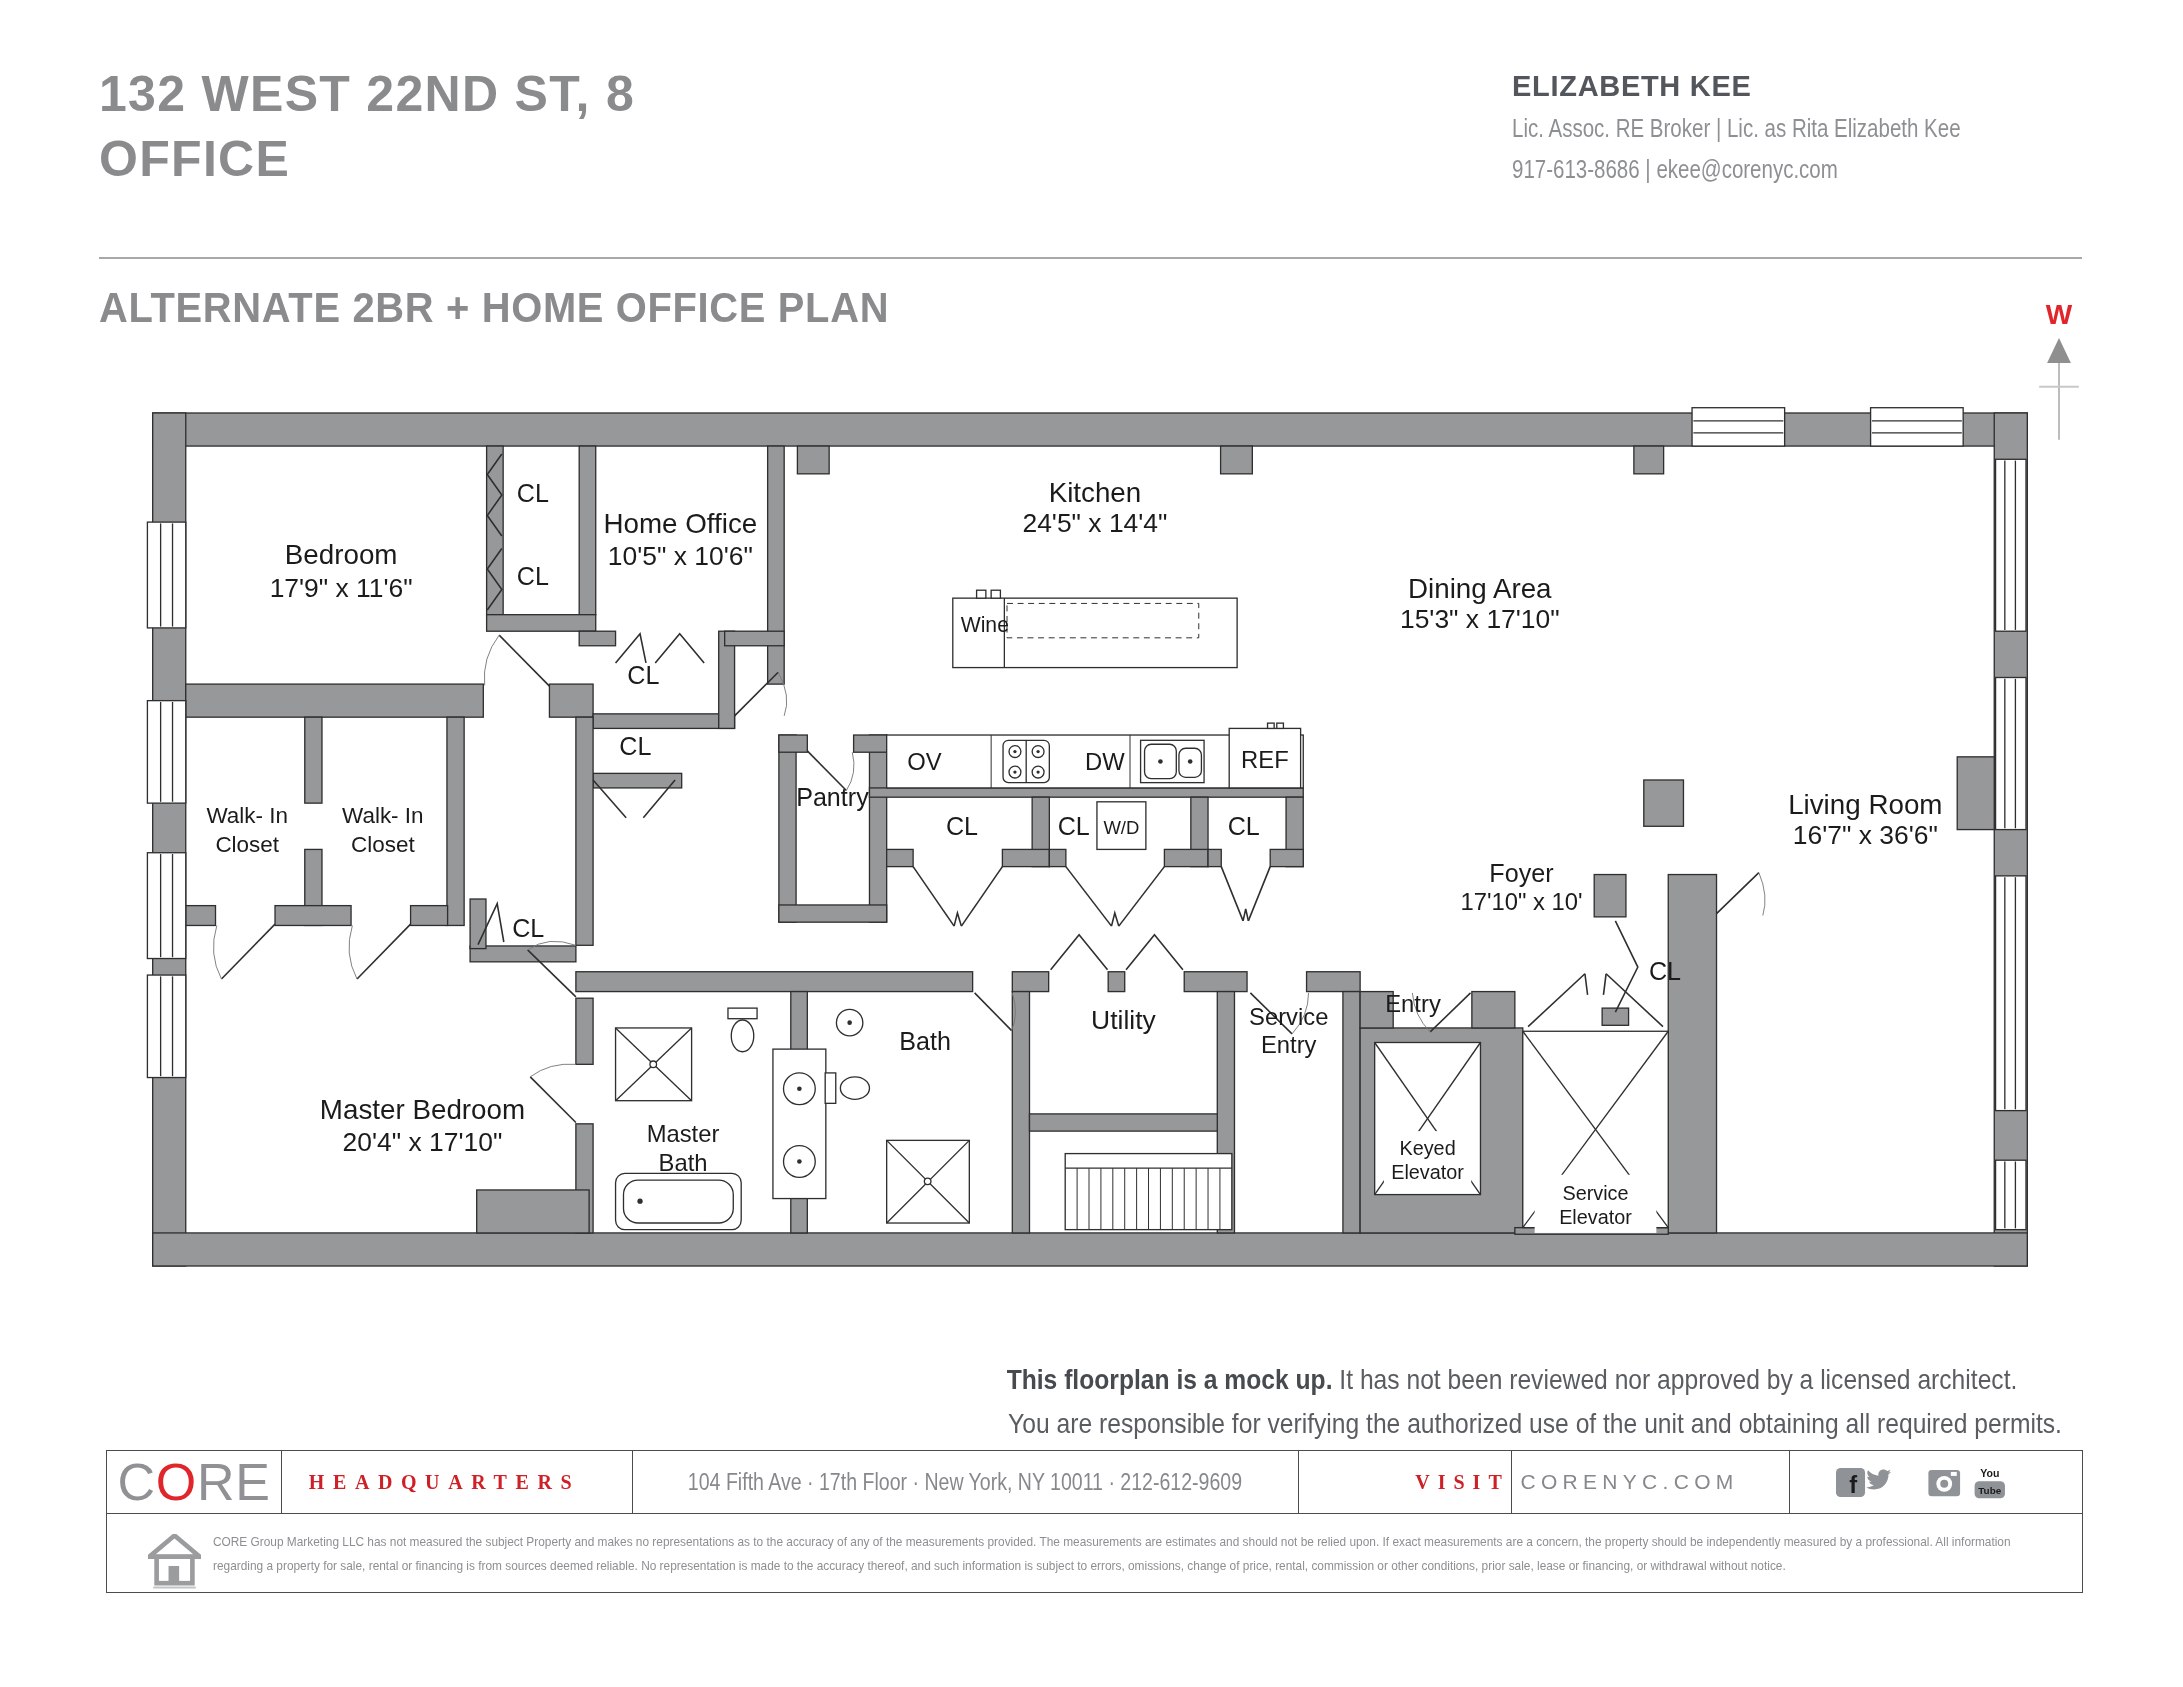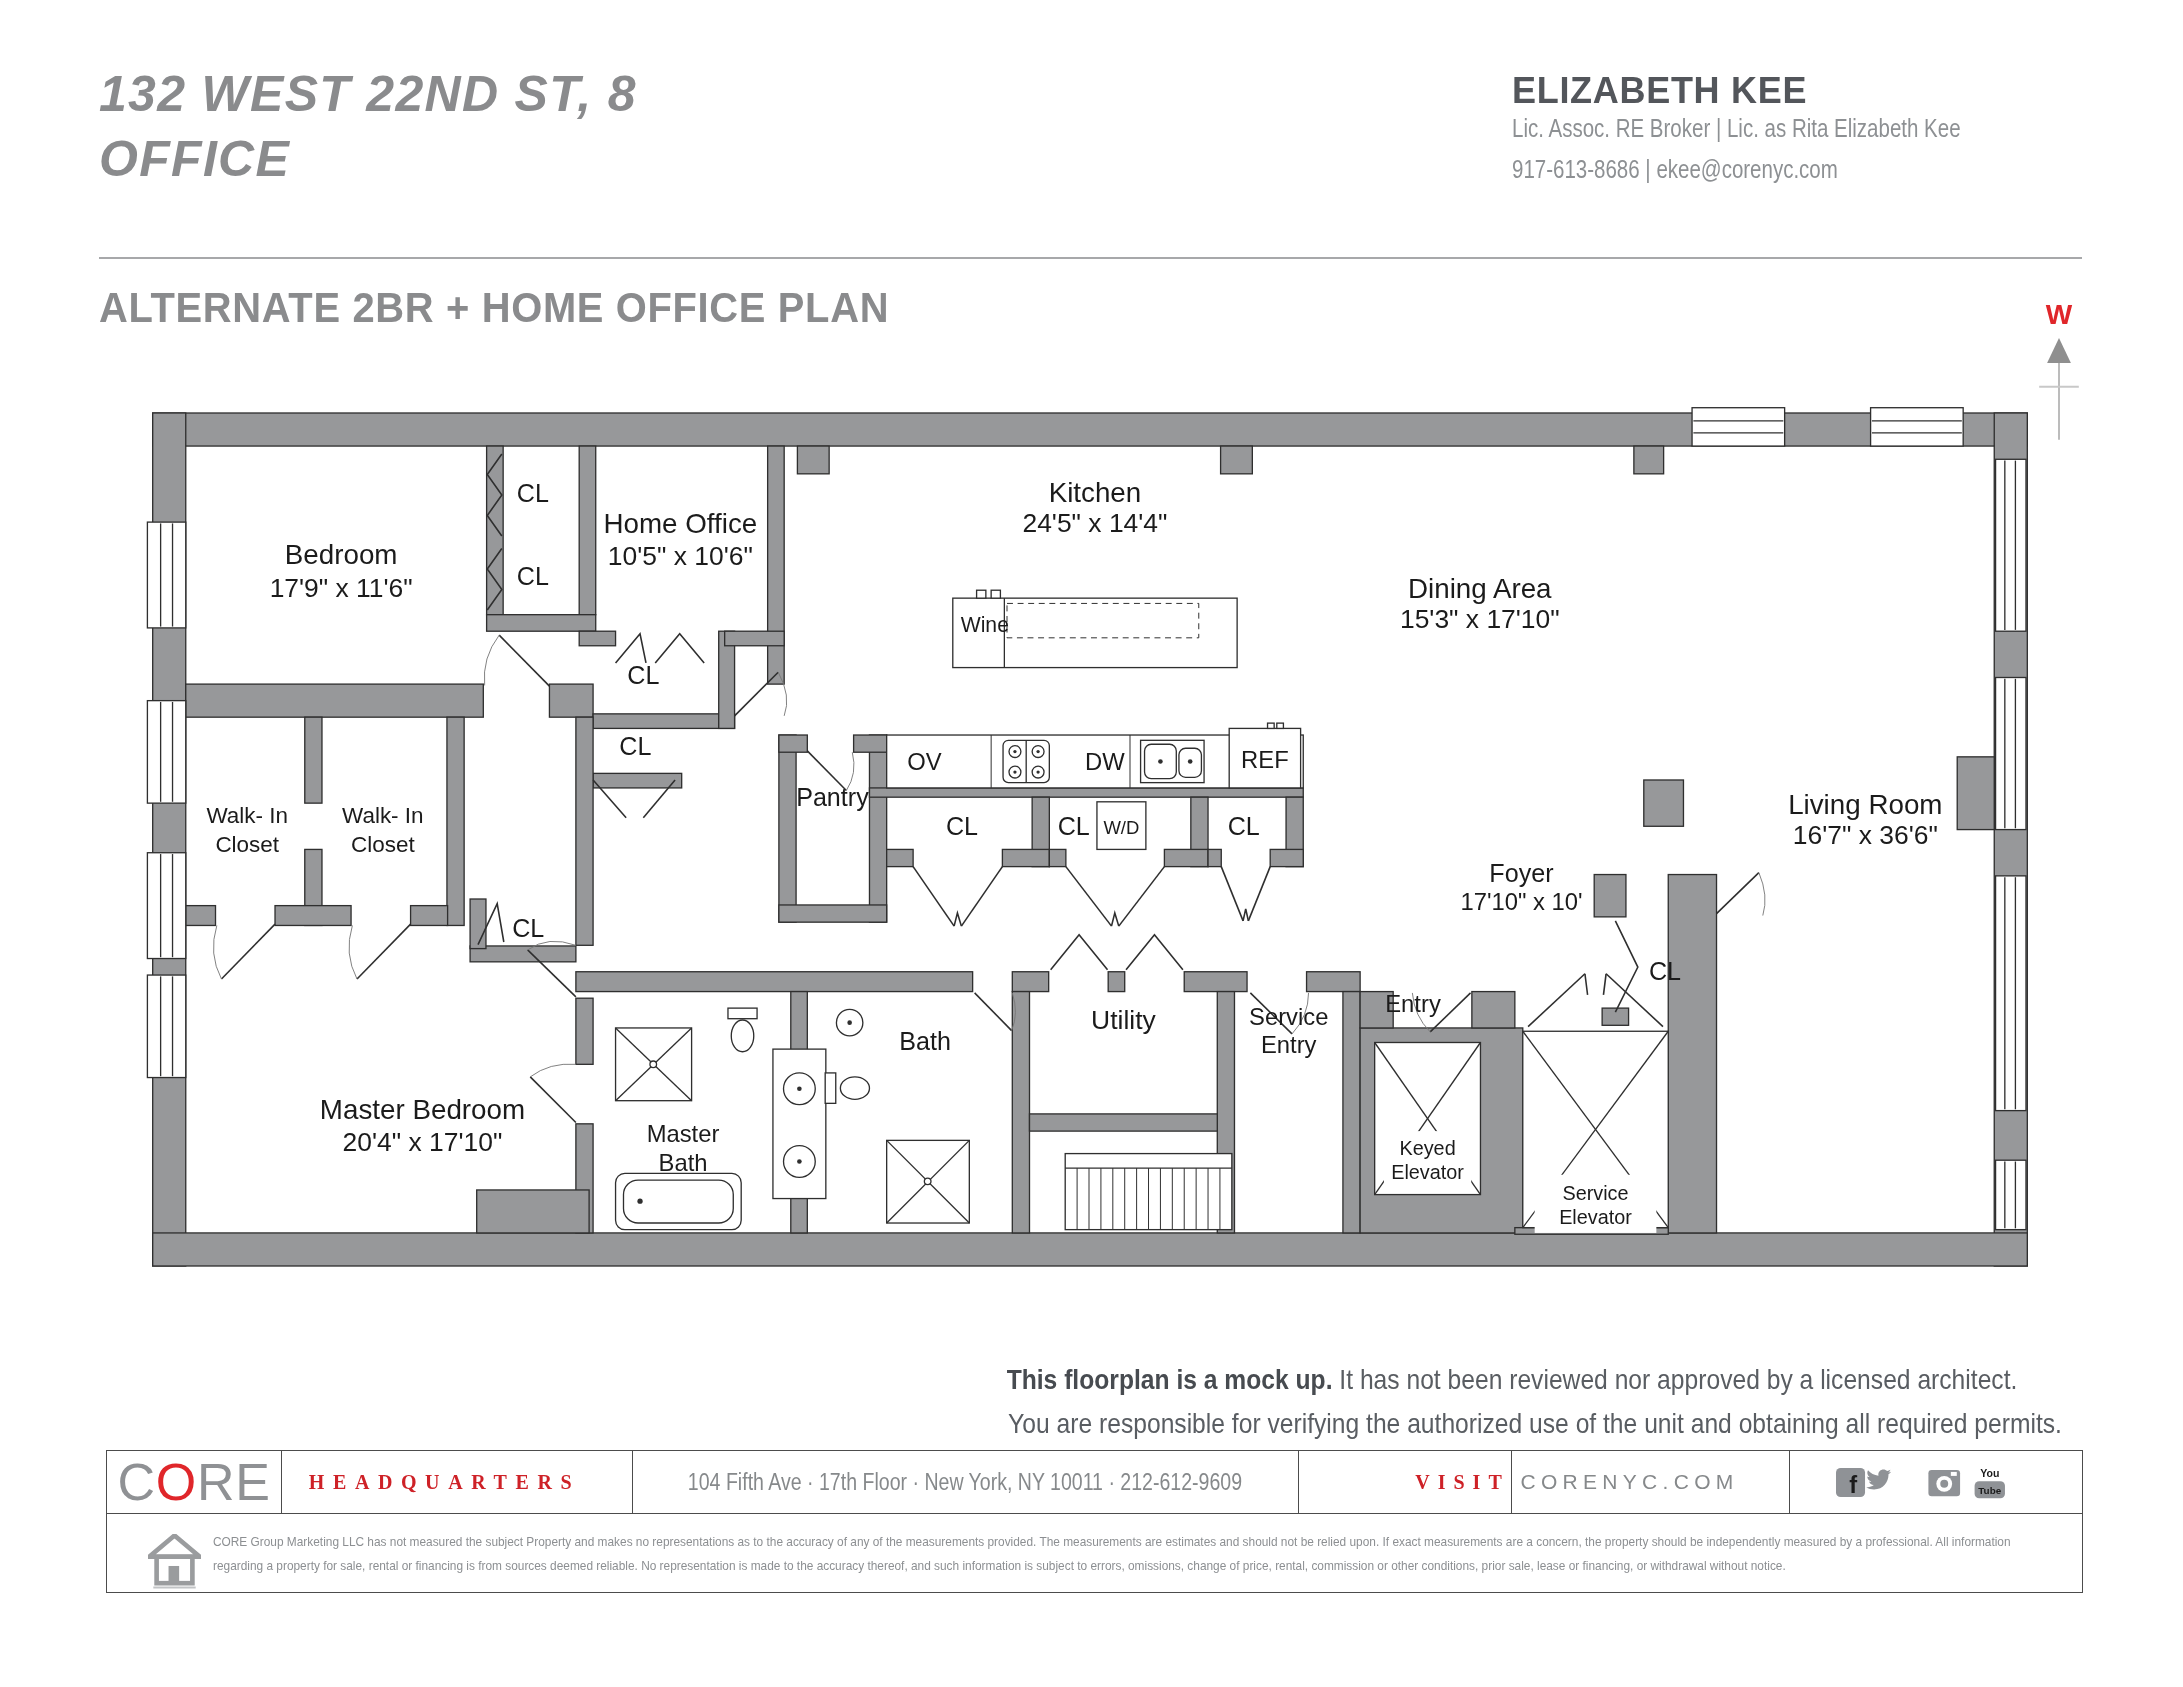--- a/index.html
+++ b/index.html
@@ -1,20 +1,20 @@
 <!DOCTYPE html>
 <html style="font-size:10.6px"><head>
 <meta charset="utf-8">
 <style>
   html,body{margin:0;padding:0;background:#fff;}
   .page{position:relative;width:2183px;height:1687px;background:#fff;overflow:hidden;
         font-family:"Liberation Sans",sans-serif;color:#333;}
   .t{position:absolute;white-space:nowrap;}
-  .addr{font-size:50px;font-weight:bold;color:#8a8b8d;letter-spacing:1.3px;font-style:italic;}
-  .agent-name{font-size:36px;font-weight:bold;color:#53565b;letter-spacing:0.7px;}
+  .addr{font-size:50px;font-weight:bold;color:#8a8b8d;letter-spacing:1.3px;}
+  .agent-name{font-size:29px;font-weight:bold;color:#53565b;letter-spacing:0.7px;}
   .agent-sub{font-size:25px;color:#8d9093;transform:scaleX(.82);transform-origin:left center;}
   .rule{position:absolute;background:#a7a8aa;height:2px;}
   .plan-title{font-size:42px;font-weight:bold;color:#8a8b8d;letter-spacing:0.7px;transform:scaleX(.95);transform-origin:left center;}
   .compass-w{font-size:28px;font-weight:bold;color:#e0262a;text-align:center;width:42px;}
   .disc{font-size:28px;color:#595d62;transform:translateX(-50%) scaleX(.88);transform-origin:center;}
   .disc b{color:#474b50;}
   .footer-box{position:absolute;border:1.3px solid #4c4c4c;background:#fff;}
   .fcell{position:absolute;top:0;height:62px;display:flex;align-items:center;justify-content:center;}
   .fdiv{position:absolute;top:0;width:1.3px;height:62px;background:#4c4c4c;}
   .fbar-sep{position:absolute;left:0;width:100%;height:1.3px;background:#4c4c4c;}

